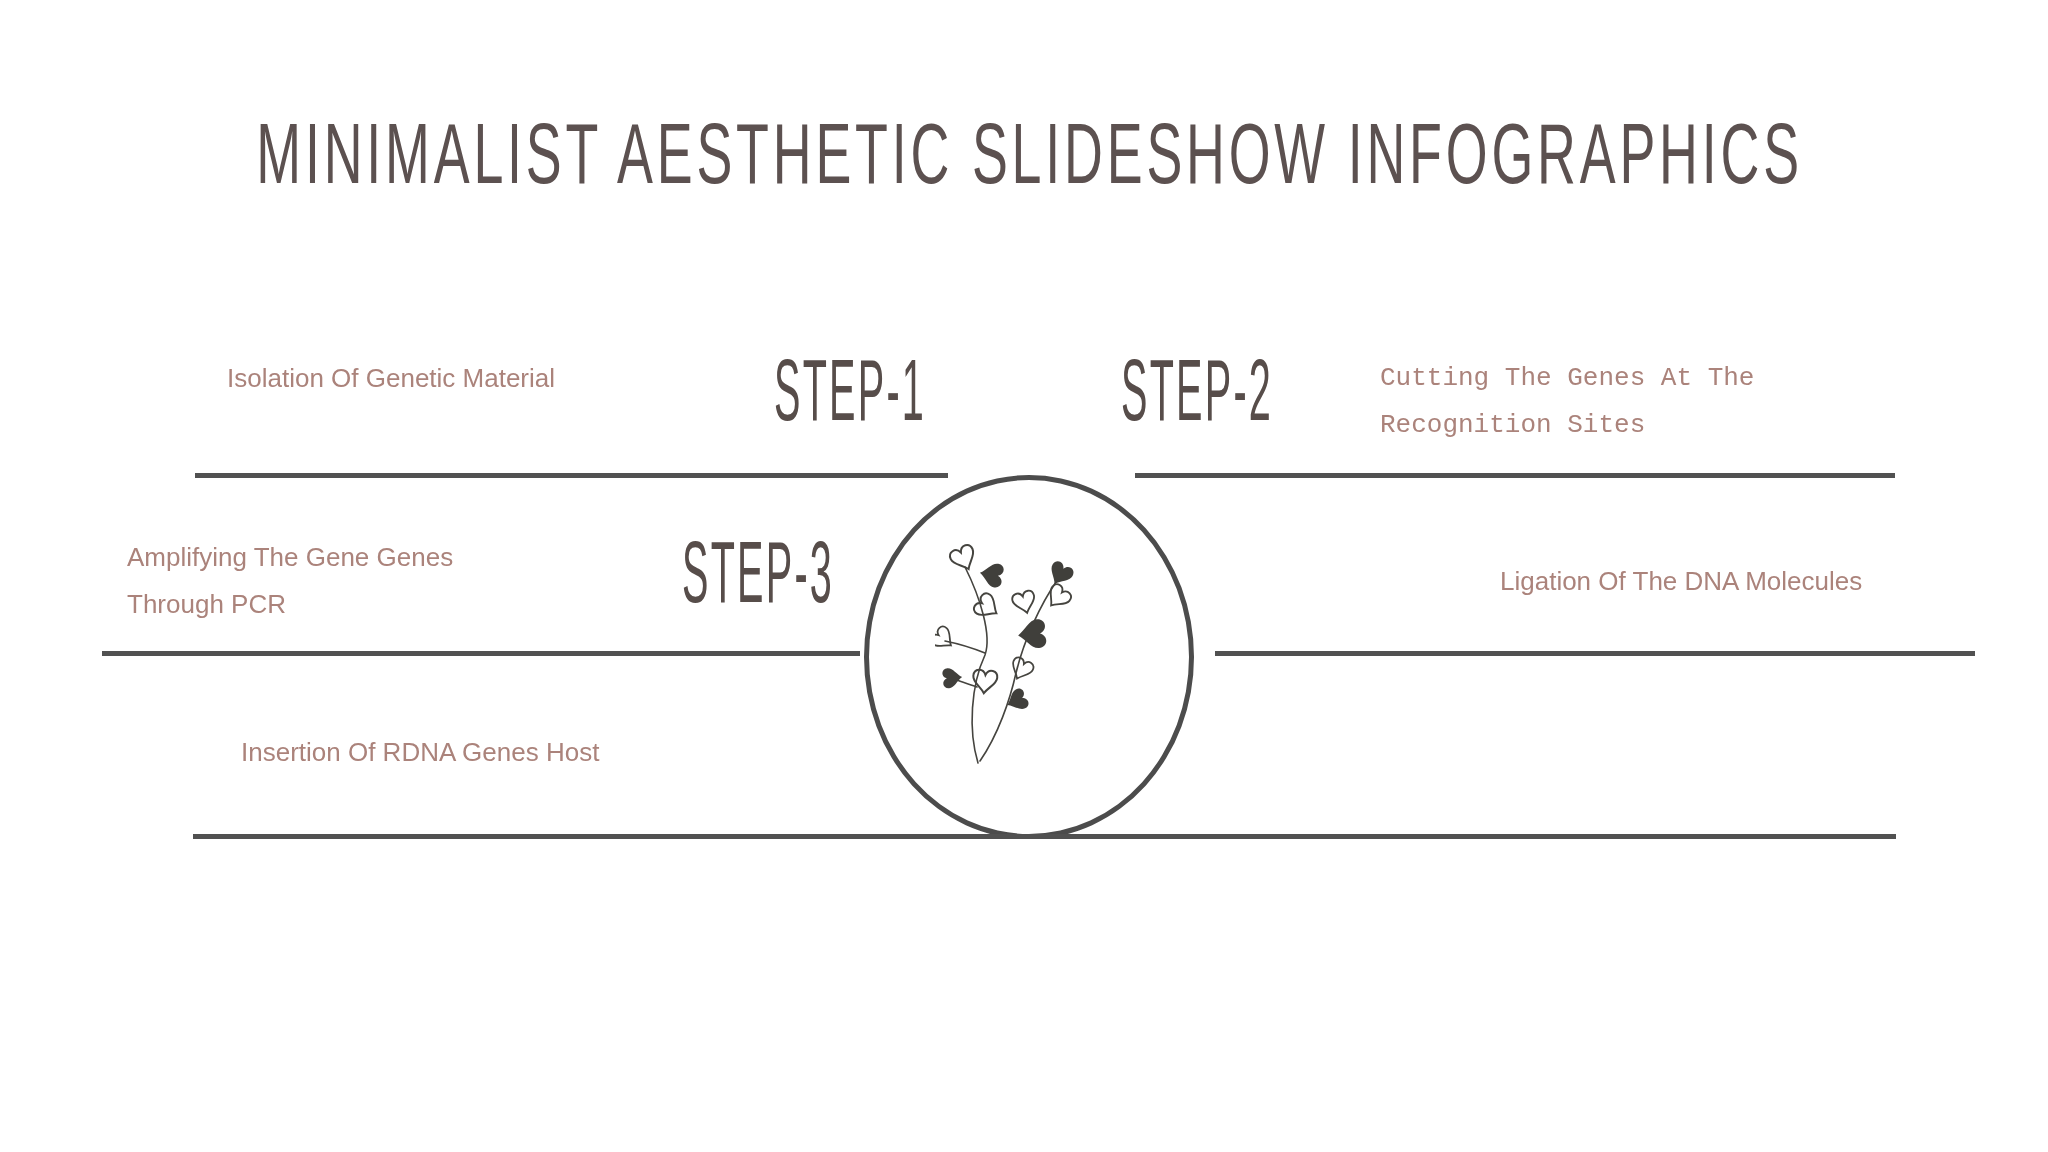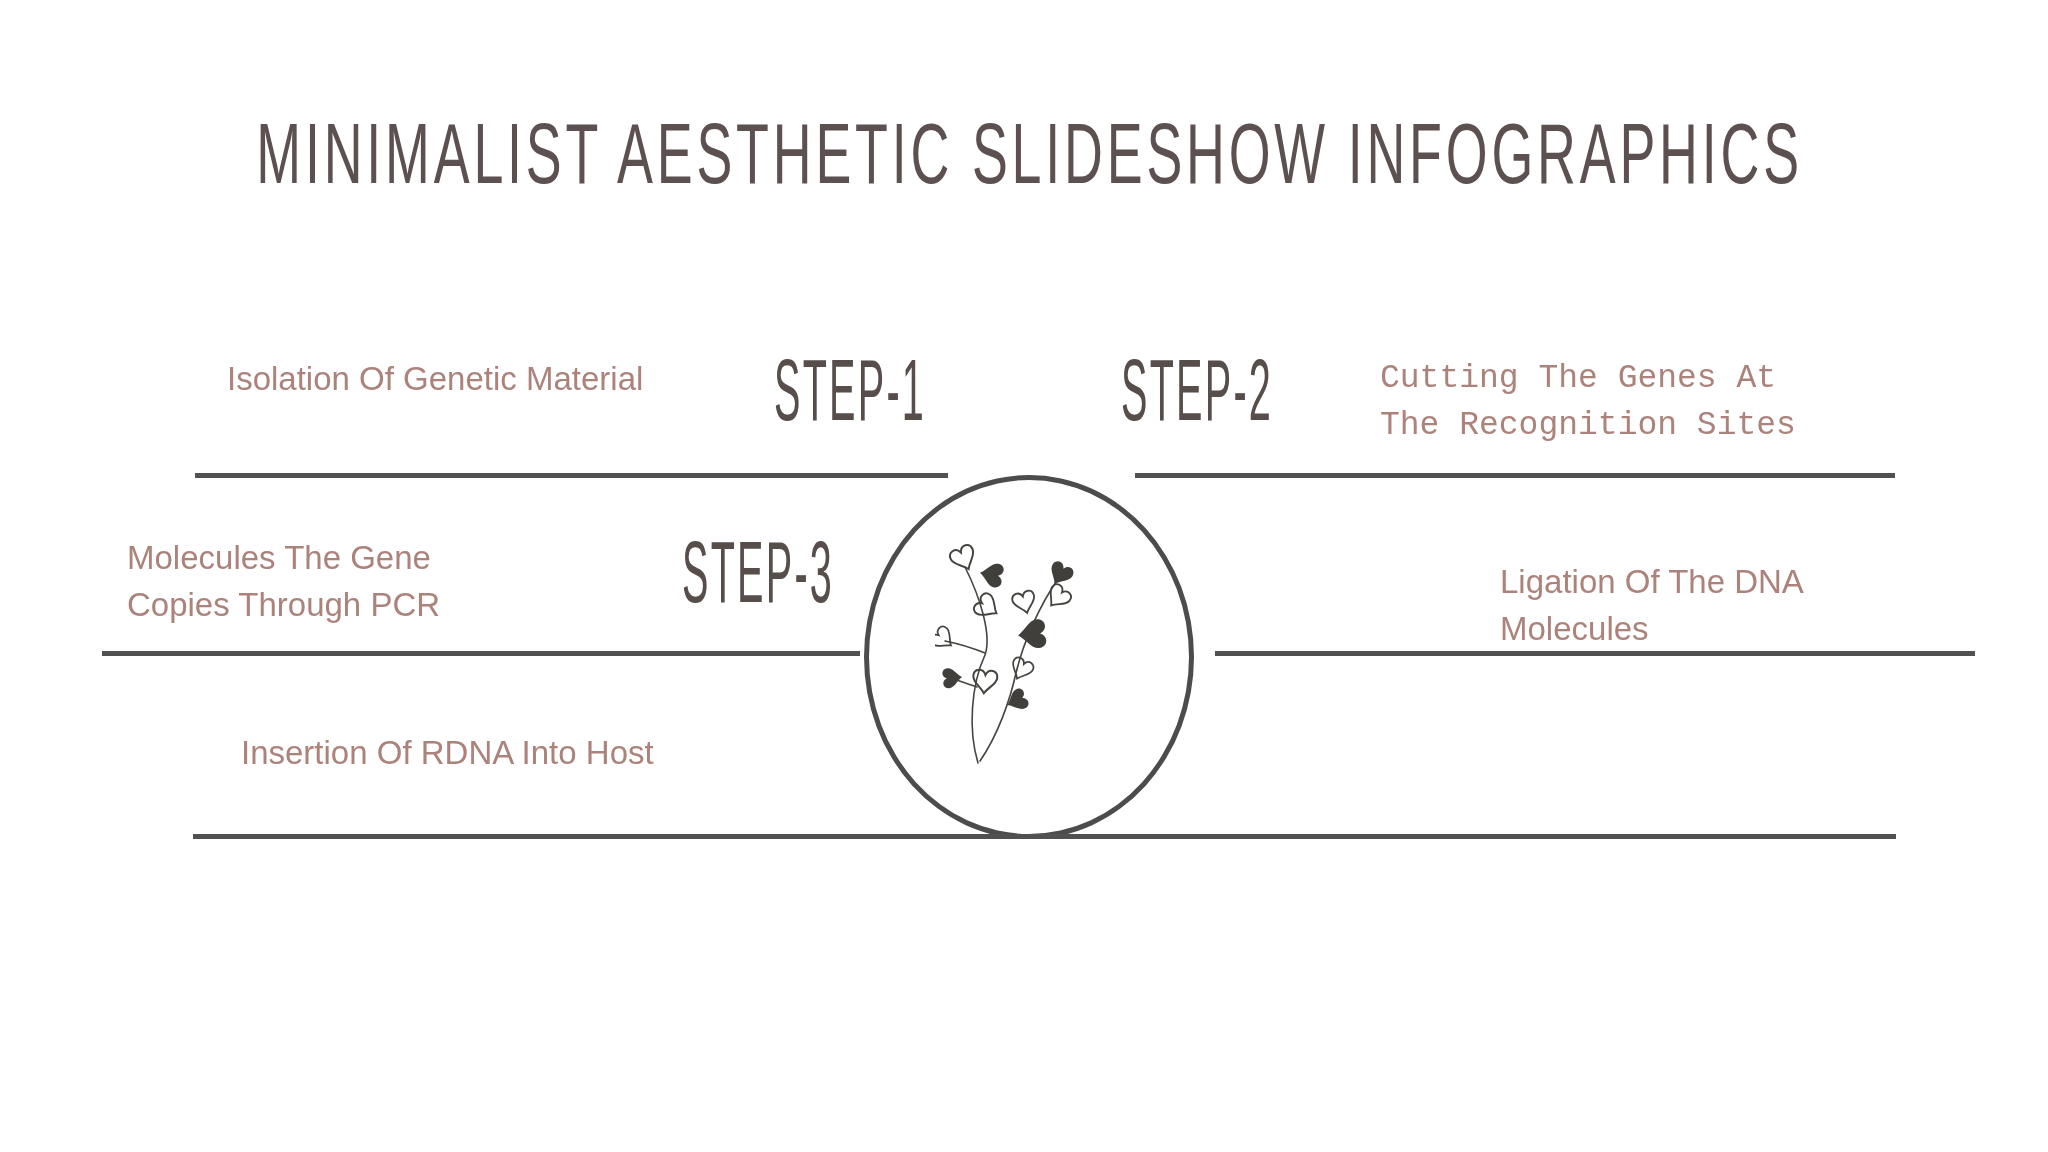--- a/index.html
+++ b/index.html
@@ -33,21 +33,21 @@
   }
   .s1{left:550px;top:346px;}
   .s2{left:897px;top:346px;}
   .s3{left:458px;top:528px;}
   .s4{left:1015px;top:528px;}
   .s5{left:1250px;top:745px;}
 
   
   .desc{
     position:absolute;
-    font-size:33px;line-height:47px;font-weight:400;
+    font-size:26px;line-height:47px;font-weight:400;
     color:#ab837b;
   }
   .d1{left:227px;top:355px;width:460px;}
   .d2{left:1380px;top:355px;width:420px;font-family:Liberation Mono, monospace;}
   .d3{left:127px;top:534px;width:395px;}
   .d4{left:1500px;top:534px;width:420px;margin-top:24px;}
   .d5{left:241px;top:729px;width:700px;white-space:nowrap;}
 
   
   .rule{
@@ -82,29 +82,29 @@
   <div class="step-label s1">
     <span>STEP-1</span>
   </div>
   <div class="step-label s2">
     <span>STEP-2</span>
   </div>
   <div class="desc d2">Cutting The Genes At The Recognition Sites</div>
   <div class="rule r1l"></div>
   <div class="rule r1r"></div>
 
-  <div class="desc d3">Molecules The Gene Copies Through PCR</div>
+  <div class="desc d3">Amplifying The Gene Genes Through PCR</div>
   <div class="step-label s3">
     <span>STEP-3</span>
   </div>
   <div class="desc d4">Ligation Of The DNA Molecules</div>
   <div class="rule r2l"></div>
   <div class="rule r2r"></div>
 
-  <div class="desc d5">Insertion Of RDNA Into Host</div>
+  <div class="desc d5">Insertion Of RDNA Genes Host</div>
   <div class="rule r3"></div>
 
   <div class="oval"></div>
   <svg class="floral" width="200" height="240" viewBox="0 0 200 240">
     <defs>
       <path id="heart" d="M 0,-4 C 2.2,-9.8 9.6,-8.6 9.6,-2.6 C 9.6,2.6 3.2,5.4 0,10.6 C -3.2,5.4 -9.6,2.6 -9.6,-2.6 C -9.6,-8.6 -2.2,-9.8 0,-4 Z"></path>
     </defs>
 
     <g fill="none" stroke="#45443f" stroke-width="1.6" stroke-linecap="round">
       <path d="M 43,228 C 33,195 36,150 50,120 C 57,100 45,62 30,32"></path>

